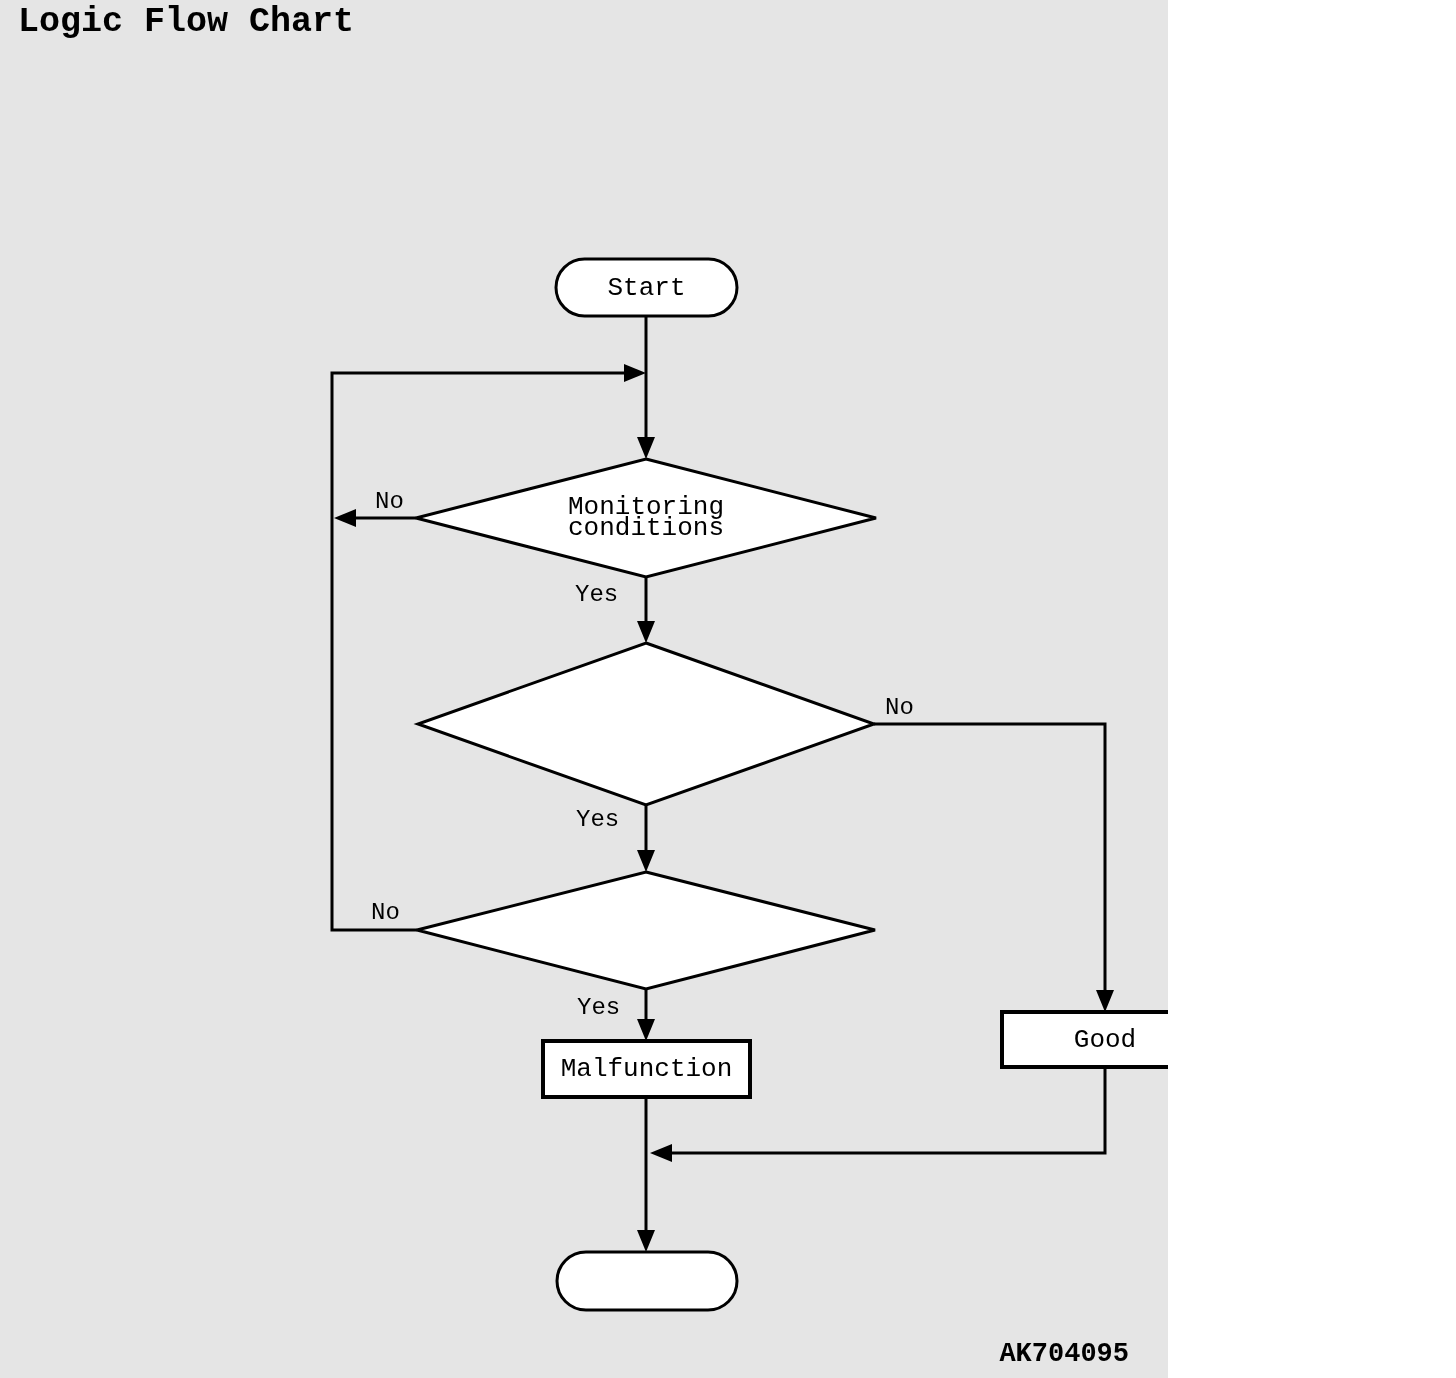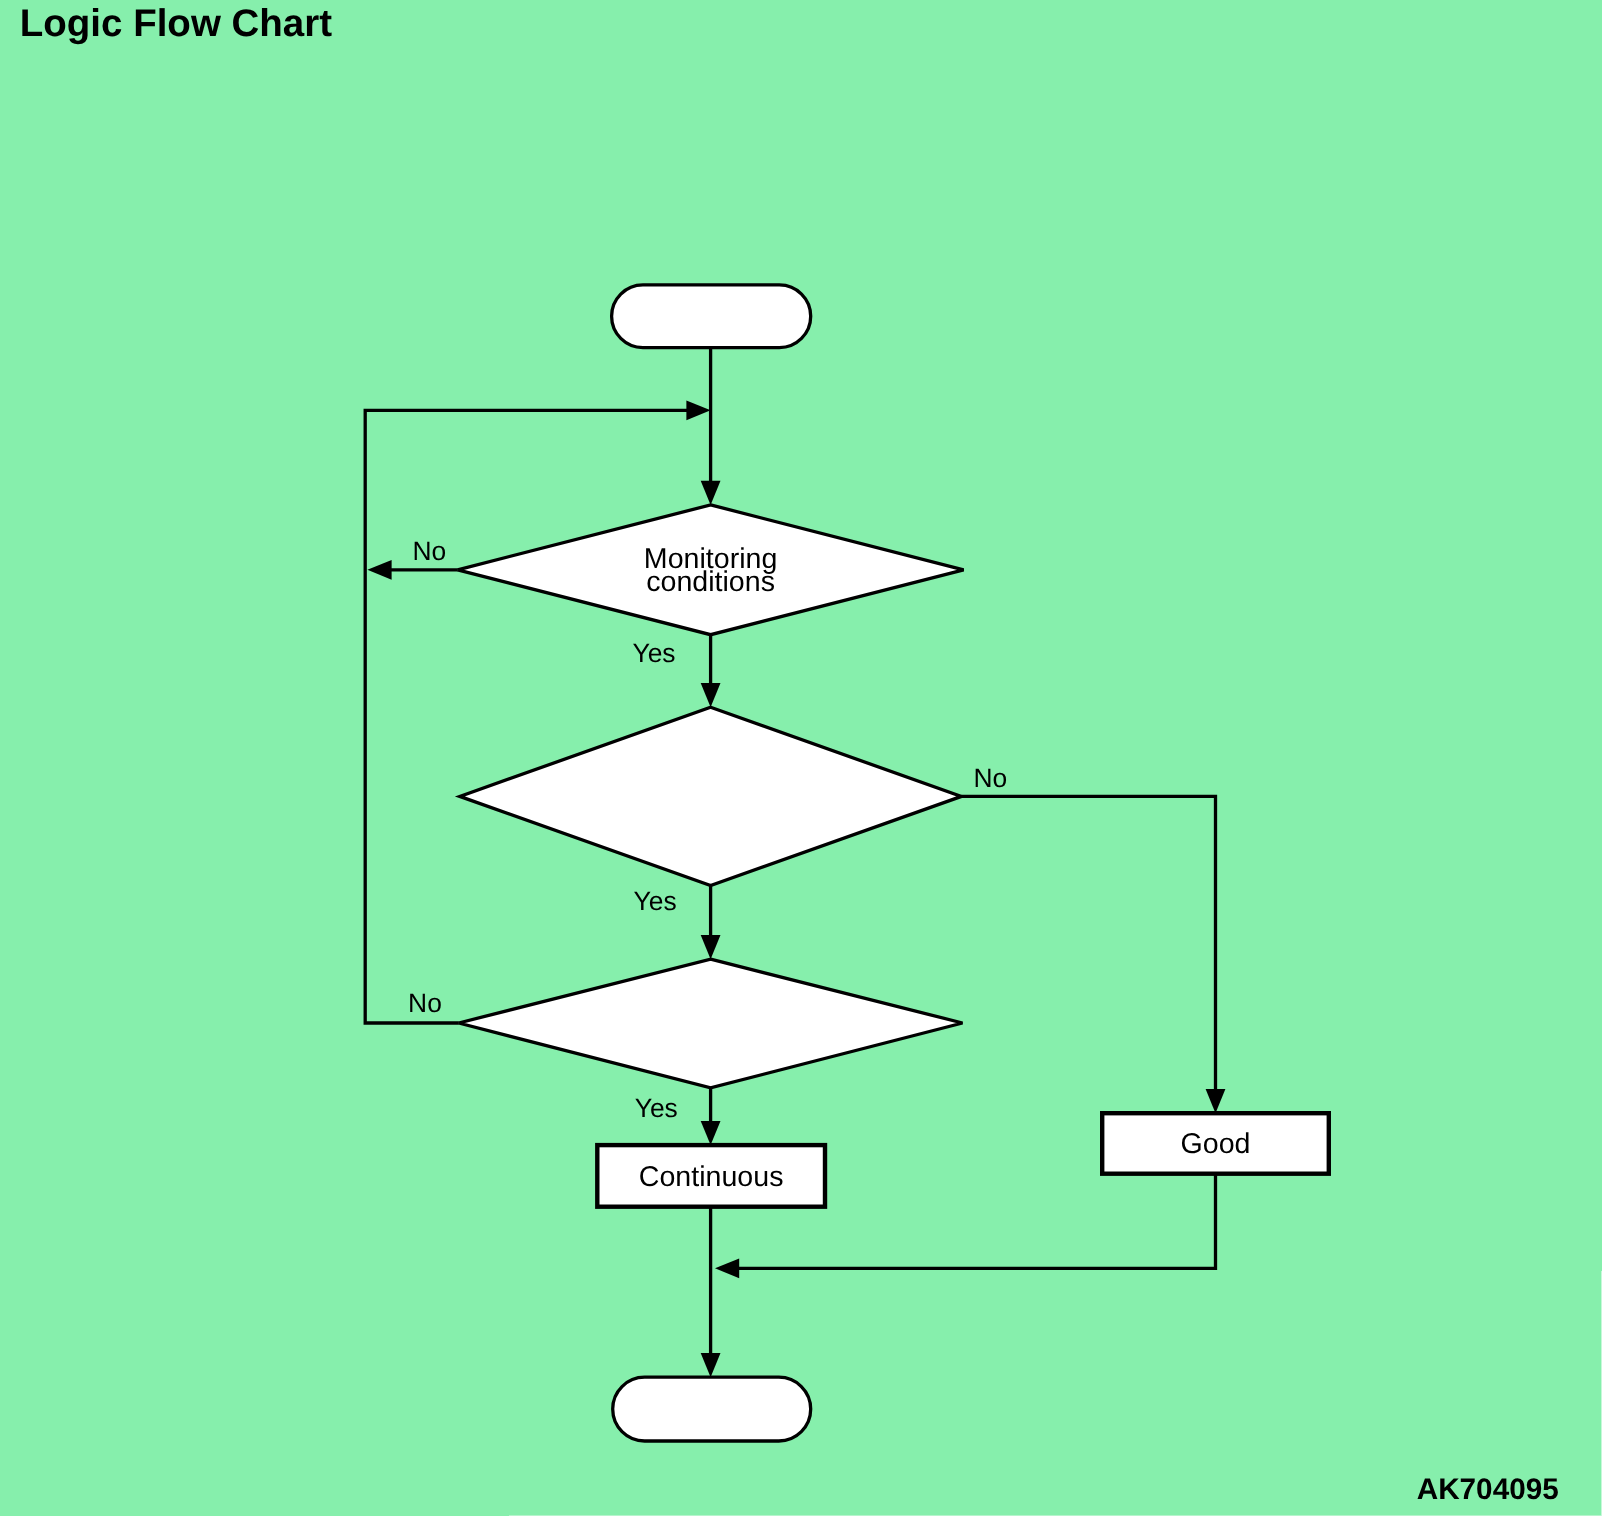--- a/index.html
+++ b/index.html
@@ -2,24 +2,24 @@
 <html><head>
 <meta charset="utf-8">
 <style>
   html, body {
     margin: 0;
     padding: 0;
     background: #ffffff;
   }
   .stage {
     position: relative;
-    width: 1456px;
+    width: 1168px;
     height: 1378px;
-    background: #86efac;
-    font-family: Liberation Sans, sans-serif;
+    background: #e5e5e5;
+    font-family: Liberation Mono, monospace;
     color: #000000;
     overflow: hidden;
   }
   .page-title {
     position: absolute;
     left: 18px;
     top: 2px;
     font-size: 35px;
     font-weight: bold;
     letter-spacing: 0px;
@@ -91,29 +91,30 @@
 
     <rect x="556" y="259" width="181" height="57" rx="28.5" ry="28.5" fill="#ffffff"></rect>
     <polygon points="646,459 876,518 646,577 416,518" fill="#ffffff"></polygon>
     <polygon points="646,643 874,724 646,805 418,724" fill="#ffffff"></polygon>
     <polygon points="646,872 875,930 646,989 417,930" fill="#ffffff"></polygon>
     <rect x="543" y="1041" width="207" height="56" fill="#ffffff" stroke-width="4"></rect>
     <rect x="1002" y="1012" width="206" height="55" fill="#ffffff" stroke-width="4"></rect>
     <rect x="557" y="1252" width="180" height="58" rx="29" ry="29" fill="#ffffff"></rect>
   </svg>
 
+  <div class="node-label" style="left:556px; top:259px; width:181px; height:57px;">Start</div>
 
   <div class="node-label" style="left:416px; top:459px; width:460px; height:118px; line-height:21px;">
     <span class="inner-left">Monitoring
 conditions</span>
   </div>
 
 
 
-  <div class="node-label" style="left:543px; top:1041px; width:207px; height:56px;">Continuous</div>
+  <div class="node-label" style="left:543px; top:1041px; width:207px; height:56px;">Malfunction</div>
 
   <div class="node-label" style="left:1002px; top:1012px; width:206px; height:55px;">Good</div>
 
 
   <div class="branch-label" style="left:375px; top:488px;">No</div>
   <div class="branch-label" style="left:575px; top:581px;">Yes</div>
   <div class="branch-label" style="left:885px; top:694px;">No</div>
   <div class="branch-label" style="left:576px; top:806px;">Yes</div>
   <div class="branch-label" style="left:371px; top:899px;">No</div>
   <div class="branch-label" style="left:577px; top:994px;">Yes</div>

